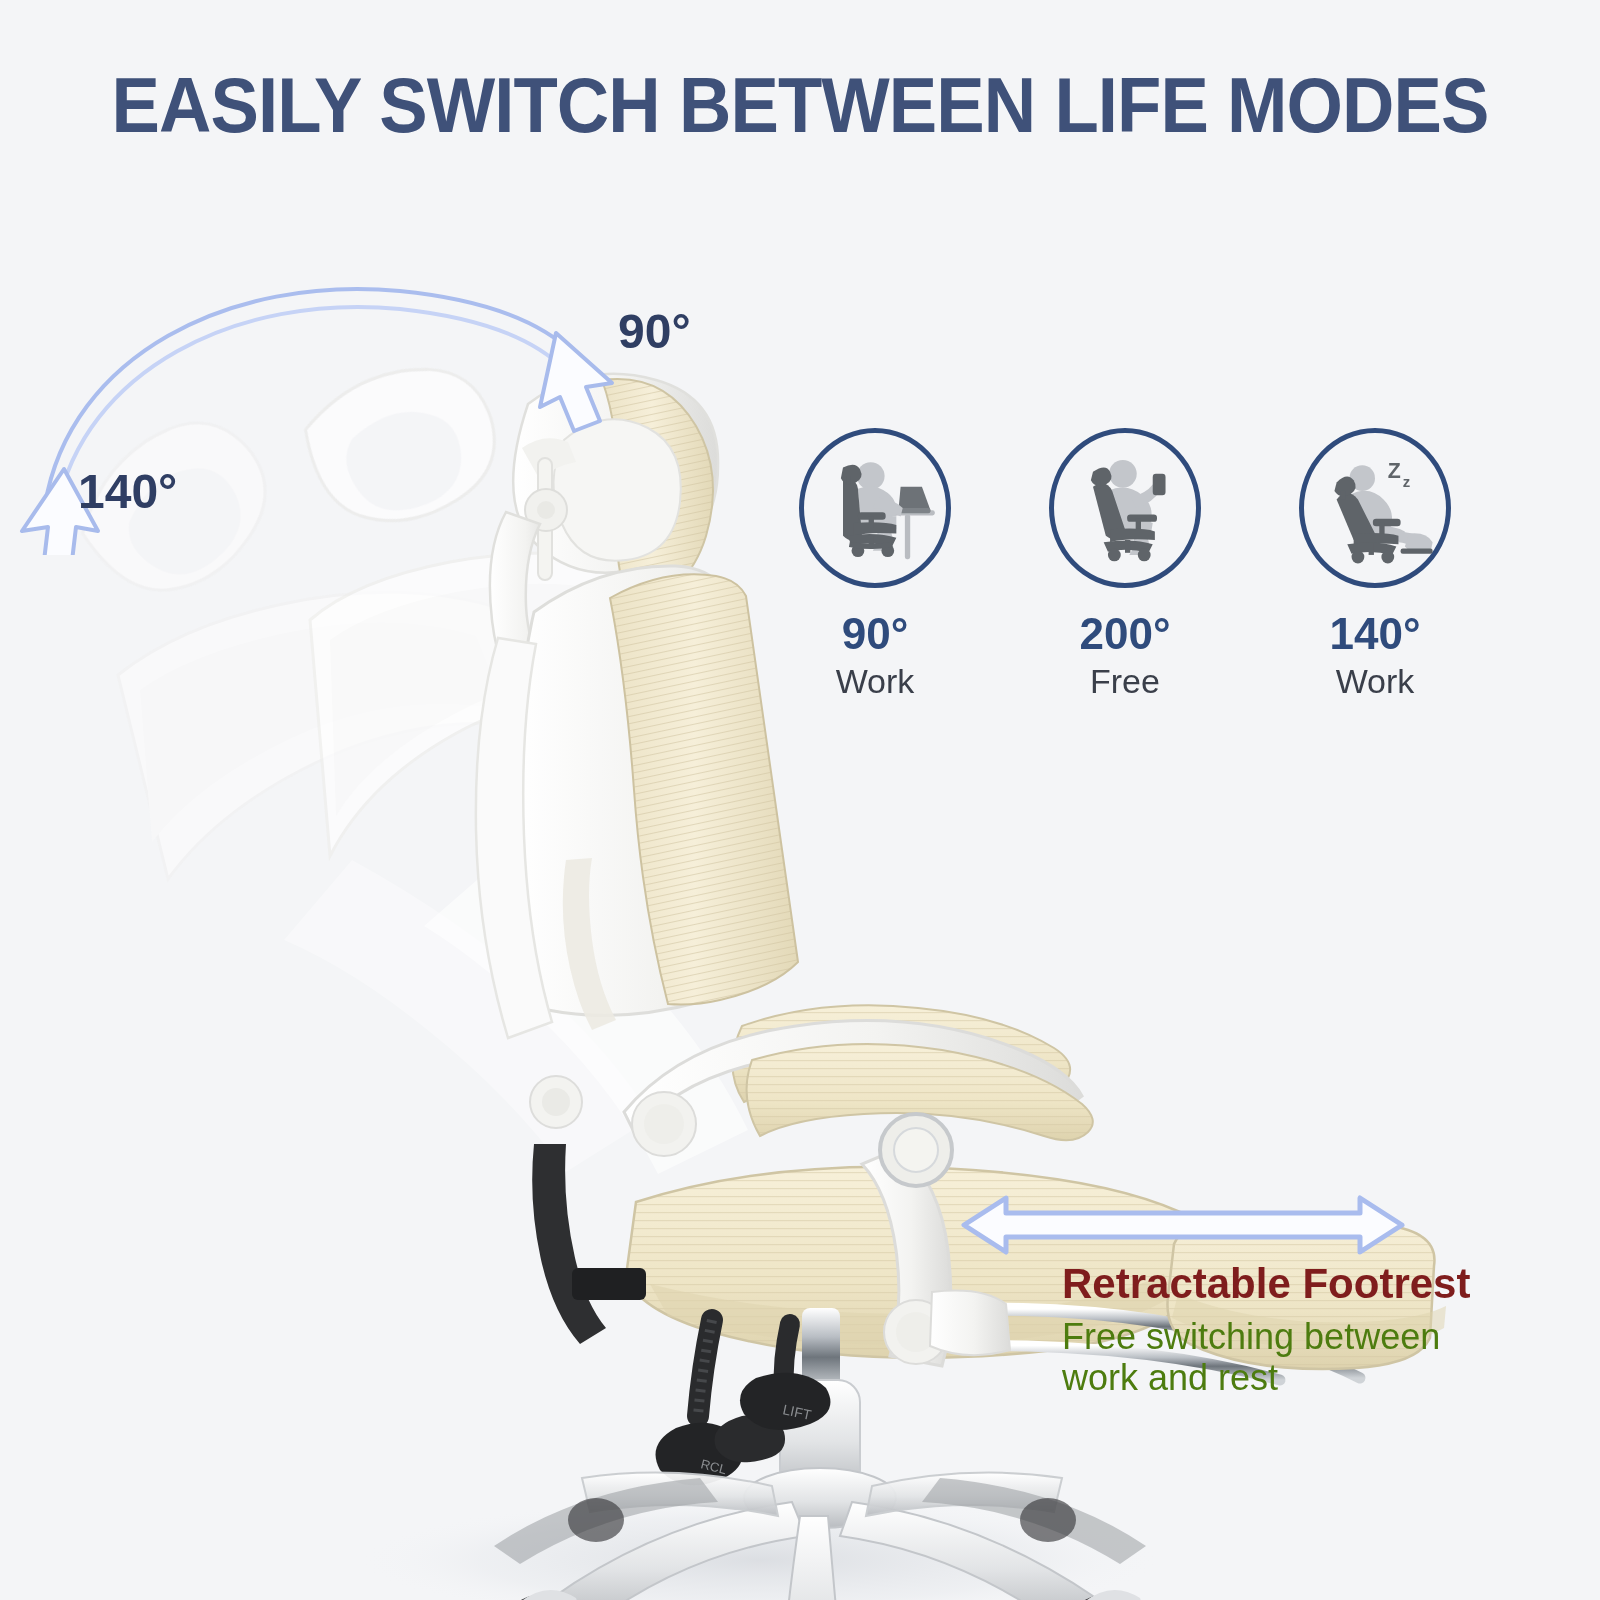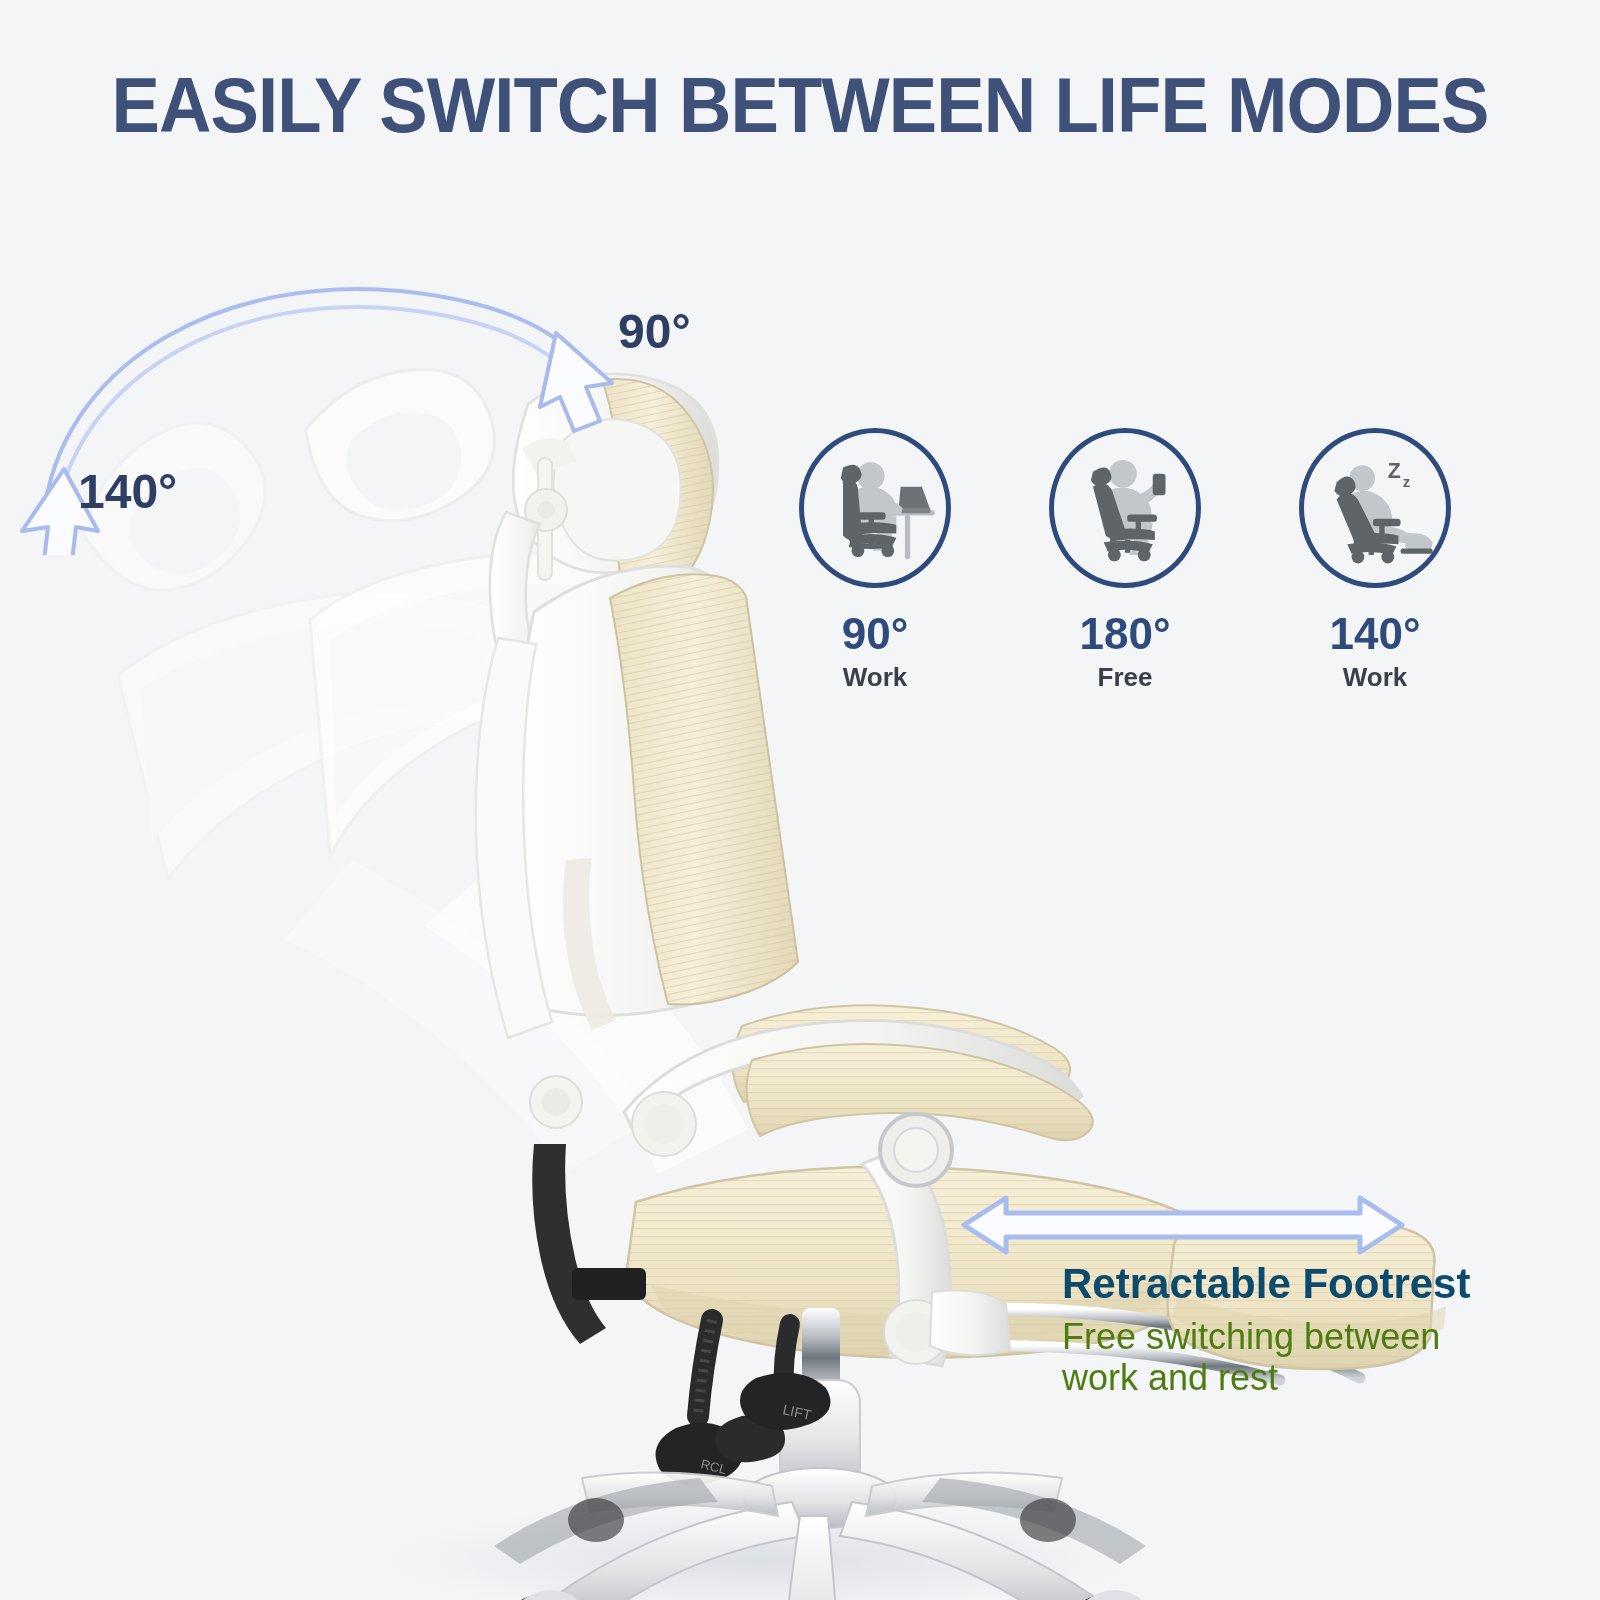--- a/index.html
+++ b/index.html
@@ -55,28 +55,28 @@
     display:flex;align-items:center;justify-content:center;
     background:#f4f5f7;
     box-sizing:border-box;
   }
   .mode-deg{
     margin-top:24px;
     font-size:44px;font-weight:700;color:#2f4b7c;line-height:1;
   }
   .mode-name{
     margin-top:8px;
-    font-size:26px;font-weight:700;color:#3a3f4a;line-height:1;
+    font-size:34px;font-weight:400;color:#3a3f4a;line-height:1;
   }
 
   
   .foot-arrow{position:absolute;left:948px;top:1150px;width:470px;height:70px;}
   .foot-title{
     position:absolute;left:1062px;top:1222px;
-    font-size:42px;font-weight:700;color:#0c4a6e;line-height:1.05;
+    font-size:42px;font-weight:700;color:#7f1d1d;line-height:1.05;
     white-space:nowrap;
   }
   .foot-sub{
     position:absolute;left:1062px;top:1276px;width:420px;
     font-size:36px;font-weight:400;color:#4d7c0f;line-height:1.15;
   }
 
   
   .chair-svg{position:absolute;left:0;top:180px;width:1500px;height:1420px;}
 </style>
@@ -430,21 +430,21 @@
           <rect x="70" y="70" width="5" height="12" fill="#5f6469"></rect>
 
           <path d="M46 80 q30,-2 42,2 l0,8 q-26,-2 -42,2 Z" fill="#5f6469"></path>
 
           <path d="M40 92 q28,-4 46,2 l-4,8 q-20,-5 -38,-1 Z" fill="#5f6469"></path>
           <rect x="60" y="90" width="5" height="12" fill="#5f6469"></rect>
           <circle cx="50" cy="104" r="6" fill="#5f6469"></circle>
           <circle cx="78" cy="104" r="6" fill="#5f6469"></circle>
         </svg>
       </div>
-      <div class="mode-deg">180°</div>
+      <div class="mode-deg">200°</div>
       <div class="mode-name">Free</div>
     </div>
 
     <div class="mode">
       <div class="mode-circle">
         <svg viewBox="0 0 120 120" width="128" height="128">
 
           <text x="72" y="32" font-family="Liberation Sans, sans-serif" font-size="20" font-weight="700" fill="#5f6469">Z</text>
           <text x="86" y="40" font-family="Liberation Sans, sans-serif" font-size="14" font-weight="700" fill="#5f6469">z</text>
 

